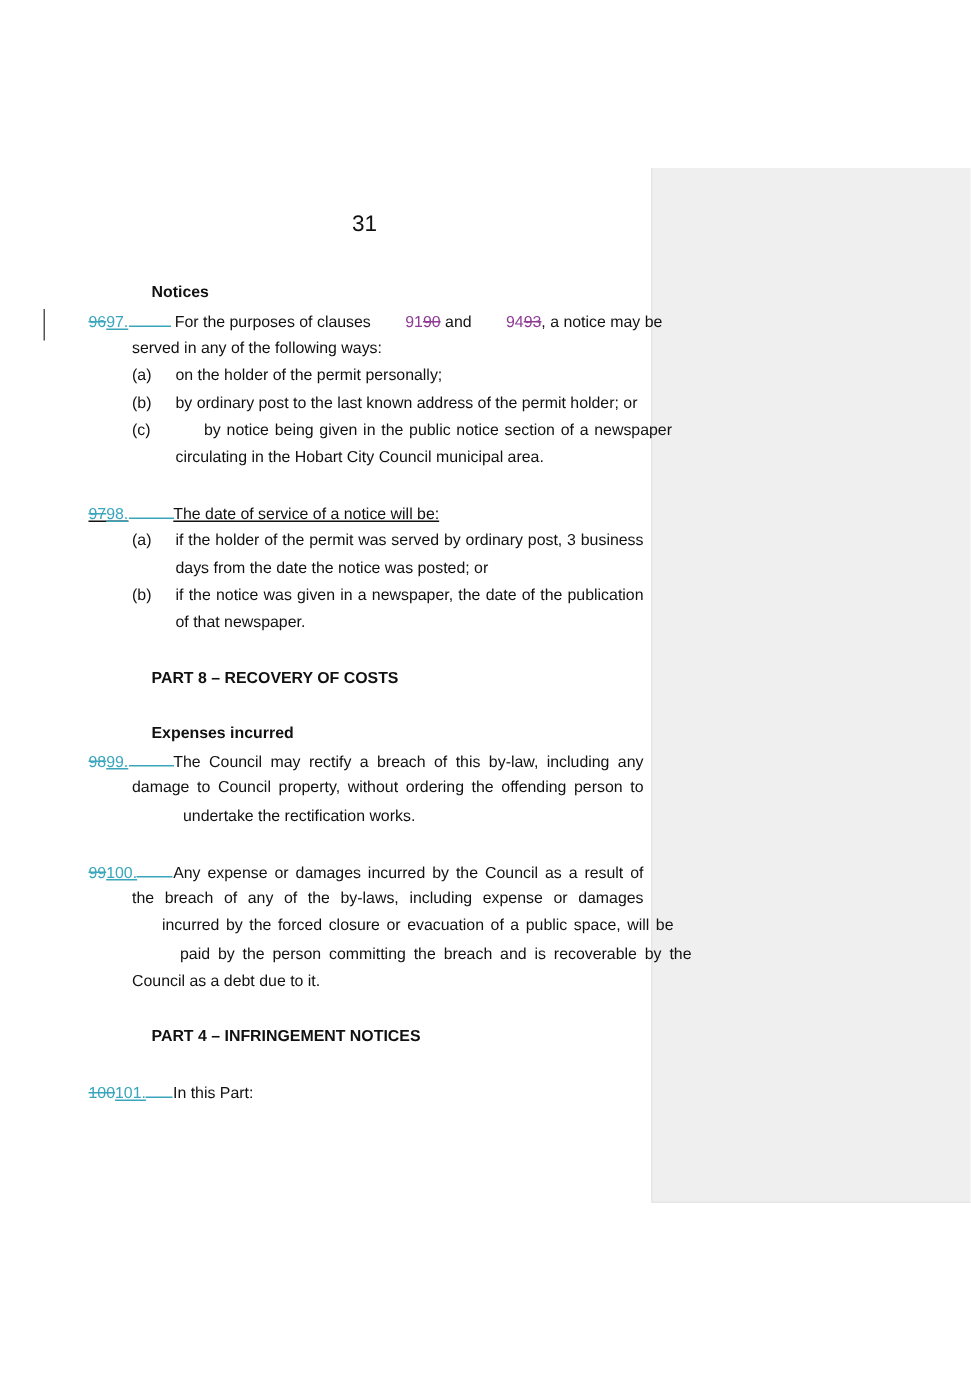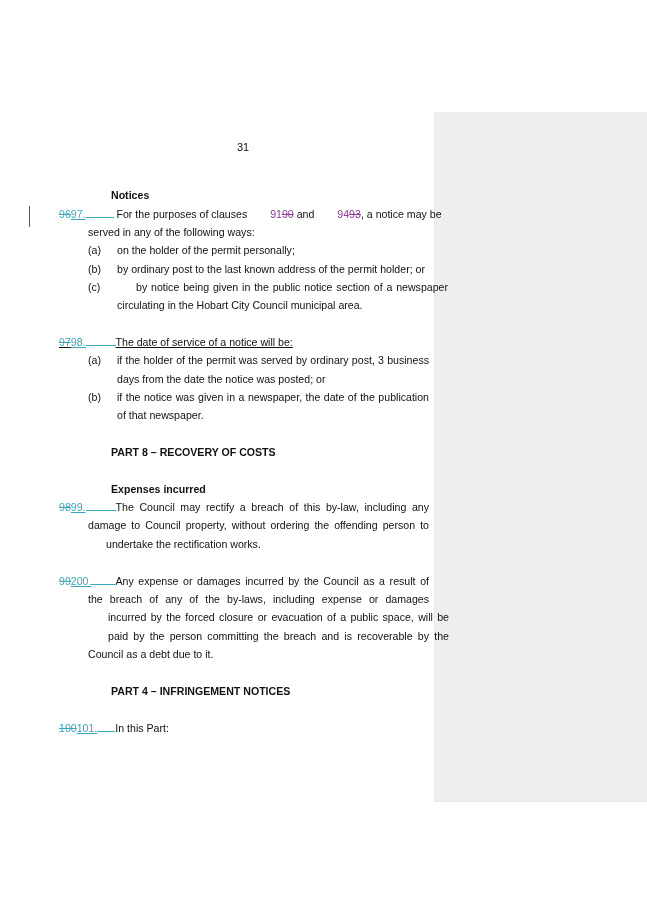--- a/index.html
+++ b/index.html
@@ -1,23 +1,23 @@
 <!DOCTYPE html>
 <html><head>
 <meta charset="utf-8">
 <style>
   html,body{margin:0;padding:0;}
   body{width:647px;height:915px;background:#ffffff;position:relative;overflow:hidden;
        font-family:"Liberation Sans",sans-serif;color:#111;font-size:10.6px;}
-  .page-num{position:absolute;left:0;width:486px;top:141px;text-align:center;font-size:11px;}
+  .page-num{position:absolute;left:0;width:486px;top:141px;text-align:center;font-size:15px;}
   .comment-pane{position:absolute;left:434px;top:112px;width:213px;height:689px;background:#efefef;
        border-left:1px solid #e6e6e6;border-bottom:1px solid #e6e6e6;}
   .change-bar{position:absolute;left:29px;top:206px;width:1px;height:21px;background:#555;}
   .abs{position:absolute;}
-  .heading{font-weight:bold;left:63px;padding-left:48px;}
+  .heading{font-weight:bold;left:53px;padding-left:48px;}
   .line{position:absolute;white-space:nowrap;}
   .just{position:absolute;text-align:justify;text-align-last:justify;white-space:nowrap;}
   .num-del{color:#39a6bd;text-decoration:line-through;}
   .num-ins{color:#39a6bd;text-decoration:underline;}
   .num-pad{display:inline-block;border-bottom:1px solid #39a6bd;height:9px;vertical-align:baseline;}
   .p-del{color:#8e3b95;text-decoration:line-through;}
   .p-ins{color:#8e3b95;margin-left:20px;}
   .lab{position:absolute;left:88px;}
 </style>
 </head>
@@ -54,26 +54,26 @@
 <div class="just" style="left:117px;top:391px;width:312px;">if the notice was given in a newspaper, the date of the publication</div>
 <div class="line" style="left:117px;top:409px;">of that newspaper.</div>
 
 <div class="abs heading" style="top:446px;">PART 8 – RECOVERY OF COSTS</div>
 <div class="abs heading" style="top:483px;">Expenses incurred</div>
 
 <div class="just" style="left:59px;top:501px;width:370px;">
   <span><span class="num-del">98</span><span class="num-ins">99.</span><span class="num-pad" style="width:30px;"></span></span><span>The Council may rectify a breach of this by-law, including any</span>
 </div>
 <div class="just" style="left:88px;top:519px;width:341px;">damage to Council property, without ordering the offending person to</div>
-<div class="line" style="left:72px;top:538px;padding-left:34px;">undertake the rectification works.</div>
+<div class="line" style="left:88px;top:538px;padding-left:34px;">undertake the rectification works.</div>
 
 <div class="just" style="left:59px;top:575px;width:370px;">
-  <span><span class="num-del">99</span><span class="num-ins">200.</span><span class="num-pad" style="width:24px;"></span></span><span>Any expense or damages incurred by the Council as a result of</span>
+  <span><span class="num-del">99</span><span class="num-ins">100.</span><span class="num-pad" style="width:24px;"></span></span><span>Any expense or damages incurred by the Council as a result of</span>
 </div>
 <div class="just" style="left:88px;top:593px;width:341px;">the breach of any of the by-laws, including expense or damages</div>
 <div class="just" style="left:88px;top:611px;width:341px;padding-left:20px;">incurred by the forced closure or evacuation of a public space, will be</div>
-<div class="just" style="left:92px;top:630px;width:341px;padding-left:16px;">paid by the person committing the breach and is recoverable by the</div>
+<div class="just" style="left:104px;top:630px;width:341px;padding-left:16px;">paid by the person committing the breach and is recoverable by the</div>
 <div class="line" style="left:88px;top:648px;">Council as a debt due to it.</div>
 
 <div class="abs heading" style="top:685px;">PART 4 – INFRINGEMENT NOTICES</div>
 <div class="line" style="left:59px;top:722px;">
   <span class="num-del">100</span><span class="num-ins">101.</span><span class="num-pad" style="width:18px;"></span><span>In this Part:</span>
 </div>
 
 </body></html>

